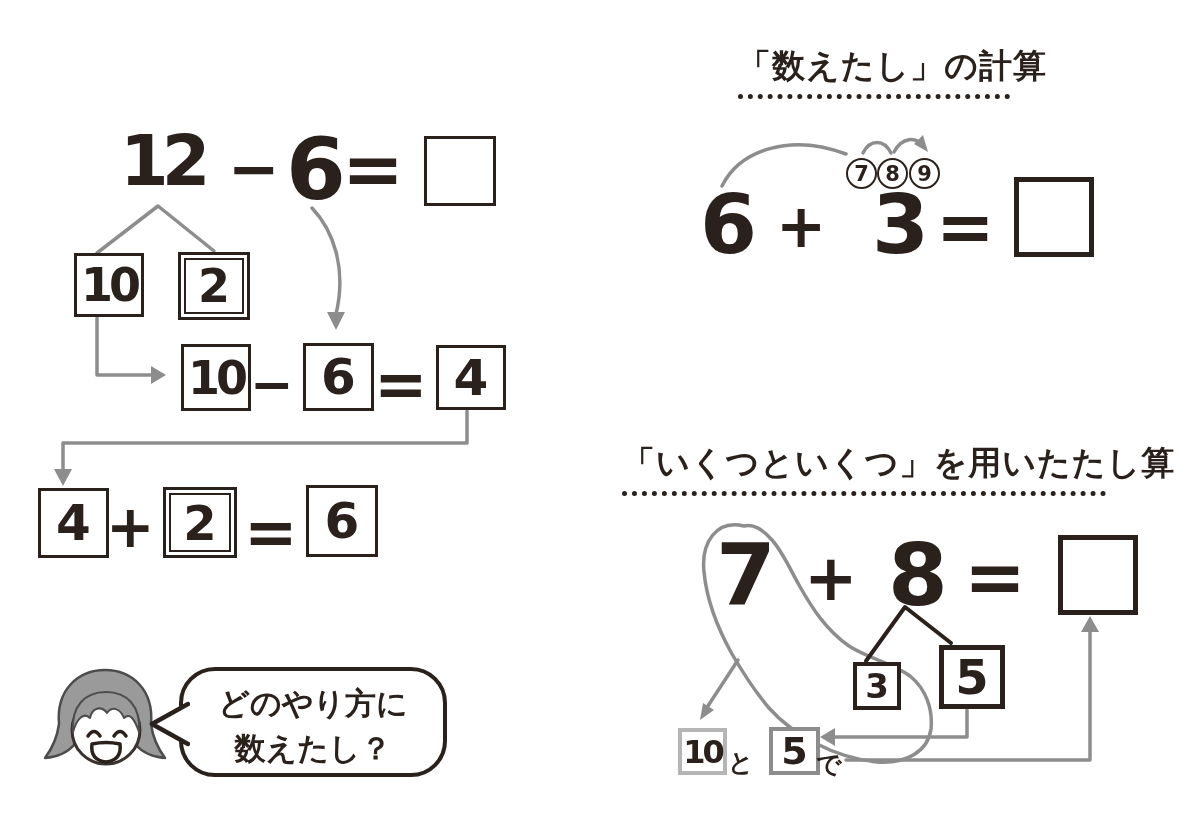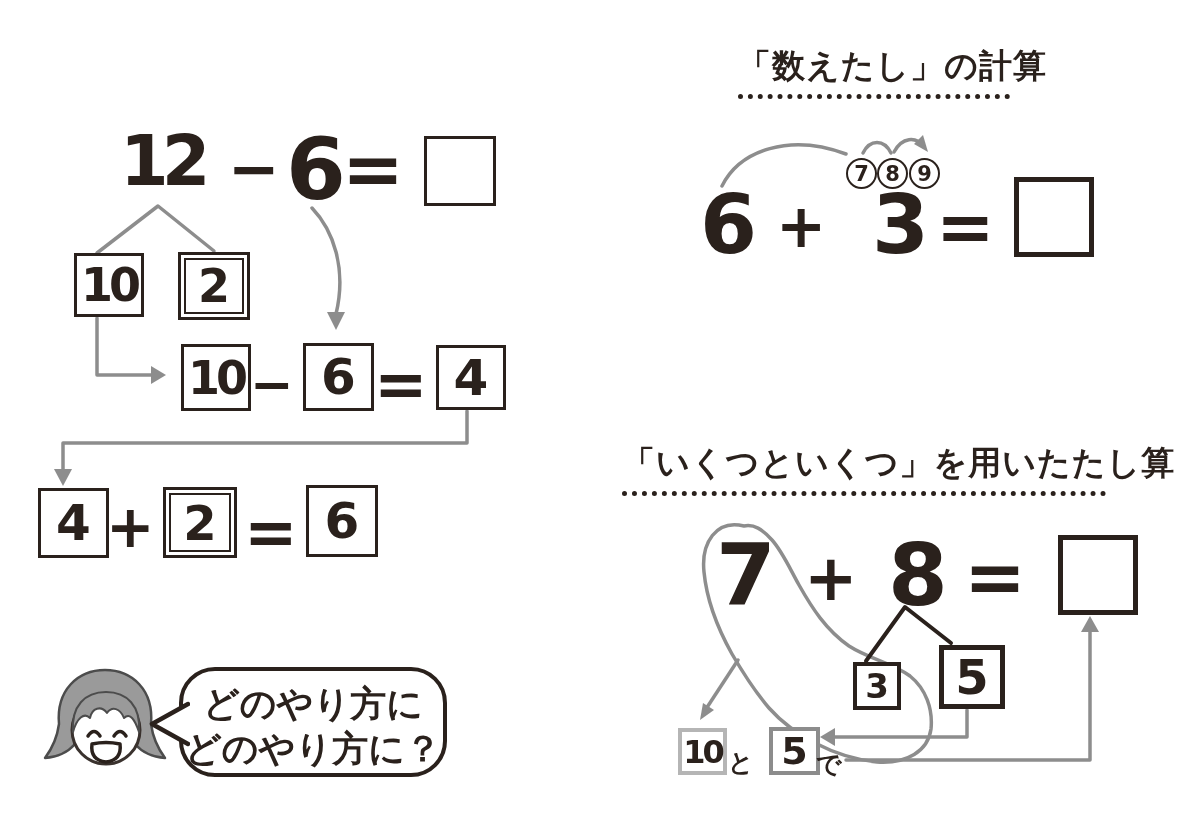--- a/index.html
+++ b/index.html
@@ -16,21 +16,21 @@
   .abs{position:absolute;}
   .title{font-size:33px;font-weight:bold;color:var(--ink);letter-spacing:1px;line-height:1.2;white-space:nowrap;}
   .dots{height:0;border-top:5px dotted var(--ink);margin-top:8px;}
   .num{font-weight:bold;color:var(--ink);line-height:1;white-space:nowrap;}
   .box{box-sizing:border-box;border:3px solid var(--ink);background:#fff;display:flex;align-items:center;justify-content:center;font-weight:bold;color:var(--ink);line-height:1;margin-left:6px;}
   .dOuter{box-sizing:border-box;border:3px solid var(--ink);background:#fff;padding:3px;}
   .dInner{box-sizing:border-box;border:2px solid var(--ink);width:100%;height:100%;display:flex;align-items:center;justify-content:center;font-weight:bold;line-height:1;}
   .circle{box-sizing:border-box;border:2.5px solid var(--ink);border-radius:50%;background:#fff;display:flex;align-items:center;justify-content:center;font-weight:bold;color:var(--ink);}
   .overlay{position:absolute;left:0;top:0;pointer-events:none;}
   .bubble{box-sizing:border-box;border:4px solid var(--ink);border-radius:36px;background:#fff;}
-  .bubble-line{font-size:36px;font-weight:bold;text-align:center;line-height:45px;color:var(--ink);white-space:nowrap;}
+  .bubble-line{font-size:31px;font-weight:bold;text-align:center;line-height:45px;color:var(--ink);white-space:nowrap;}
 </style>
 </head>
 <body>
 
 <div class="page">
 
   <svg class="overlay" width="1200" height="840" viewBox="0 0 1200 840">
     <g fill="none" stroke="#8d8d8d" stroke-width="3.5" stroke-linecap="round" stroke-linejoin="round">
 
       <path d="M97,253 L158,206 L214,251"></path>
@@ -162,19 +162,19 @@
     <path d="M19,64 C16,30 38,10 65,10 C92,10 114,30 111,64 C113,79 119,90 125,98 C111,97 101,91 95,84 C86,93 76,97 65,97 C54,97 44,93 35,84 C29,91 19,97 5,98 C11,90 17,79 19,64 Z" fill="#9a9a9a" stroke="#4c4c4c" stroke-width="2.5" stroke-linejoin="round"></path>
     <circle cx="66" cy="70" r="34" fill="#ffffff" stroke="#3a322e" stroke-width="3"></circle>
     <path d="M33,72 C31,46 45,32 66,32 C87,32 101,46 99,72 C95,60 90,52 84,58 C80,48 72,46 67,53 C61,45 52,48 50,58 C44,52 37,58 33,72 Z" fill="#9a9a9a" stroke="#4c4c4c" stroke-width="2" stroke-linejoin="round"></path>
     <path d="M48,76 Q54,67 60,76" fill="none" stroke="#2a211c" stroke-width="3.5" stroke-linecap="round"></path>
     <path d="M74,76 Q80,67 86,76" fill="none" stroke="#2a211c" stroke-width="3.5" stroke-linecap="round"></path>
     <path d="M52,84 Q66,81 80,84 Q82,100 66,102 Q50,100 52,84 Z" fill="#ffffff" stroke="#2a211c" stroke-width="3.5" stroke-linejoin="round"></path>
   </svg>
 
   <div class="bubble abs" style="left:179px;top:667px;width:268px;height:110px;padding-top:10px;">
     <div class="bubble-line">どのやり方に</div>
-    <div class="bubble-line">どのやり方に？</div>
+    <div class="bubble-line">数えたし？</div>
   </div>
   <svg class="abs" style="left:146px;top:698px;" width="44" height="52" viewBox="0 0 44 52">
     <path d="M42,6 L6,26 L42,46" fill="#ffffff" stroke="#2a211c" stroke-width="4.5" stroke-linecap="round" stroke-linejoin="round"></path>
   </svg>
 
 </div>
 
 </body></html>

